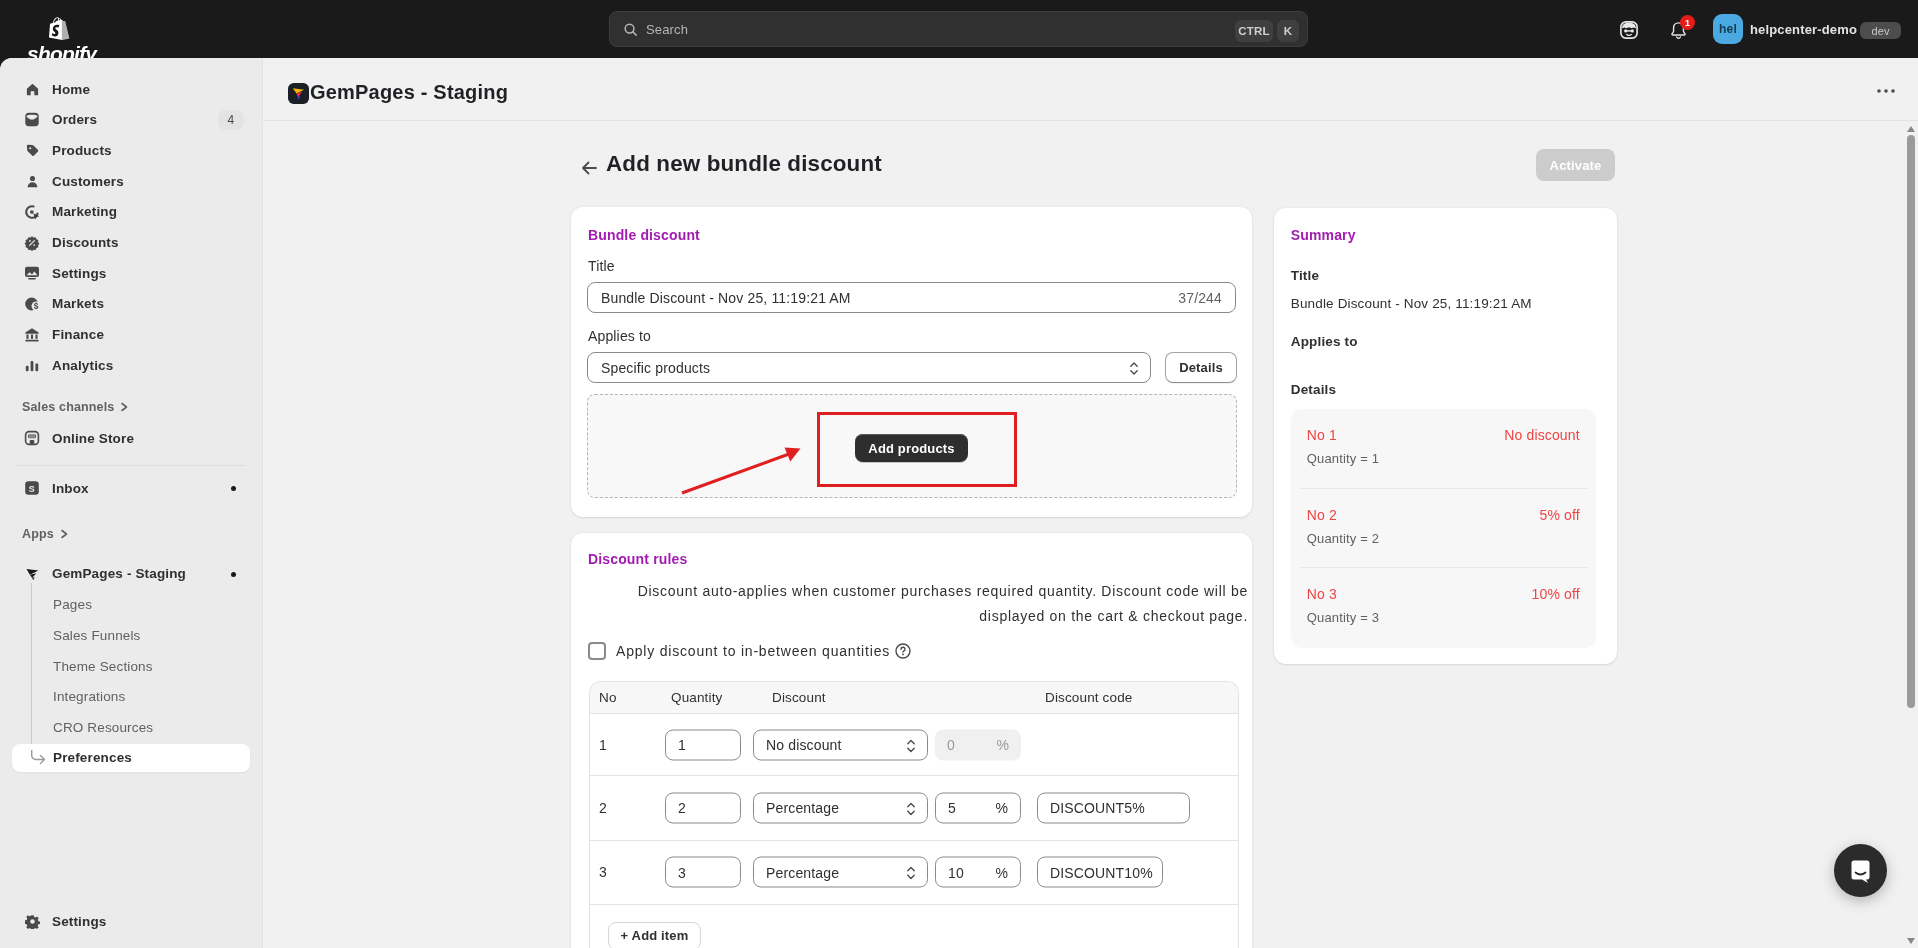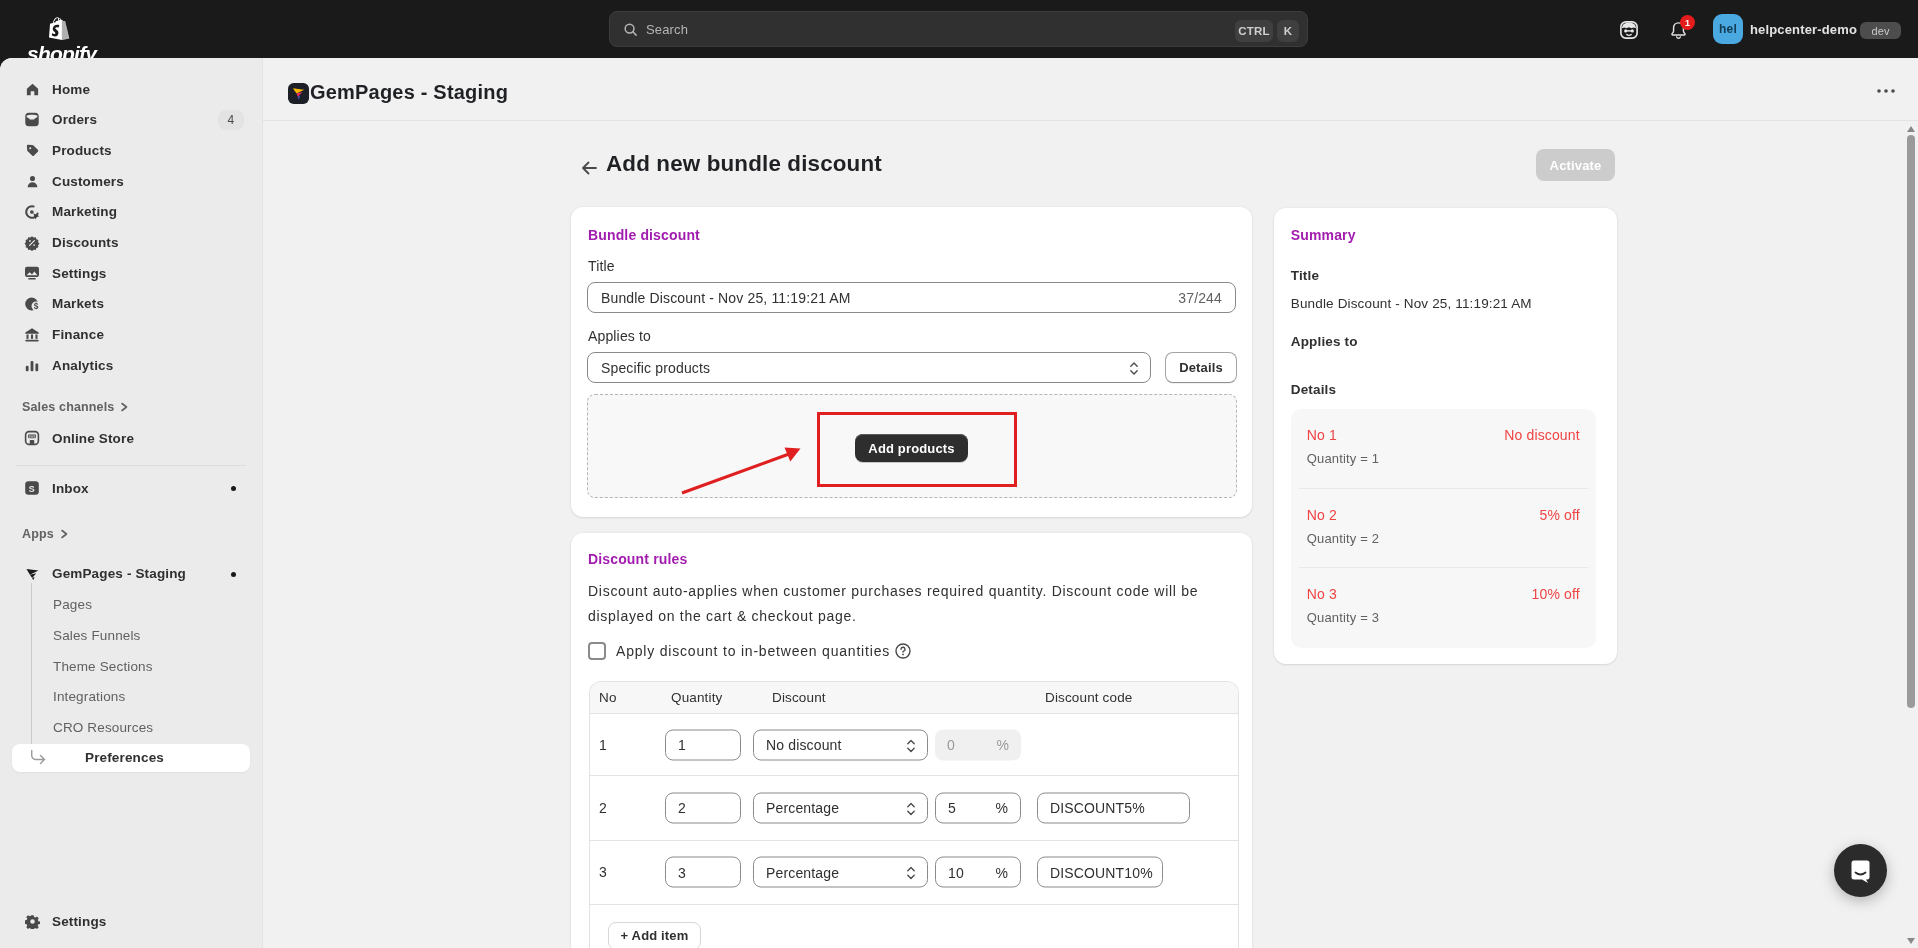--- a/index.html
+++ b/index.html
@@ -31,32 +31,32 @@
   .sidebar { position:absolute; top:0; left:0; width:262px; height:890px; background:#ebebeb; font-size:13.5px; color:#303030; }
   .nav-item { position:absolute; left:12px; width:238px; height:28px; border-radius:8px; display:flex; align-items:center; font-weight:600; }
   .nav-item .ic { width:28px; margin-left:6px; display:flex; justify-content:center; }
   .nav-item .lbl { margin-left:6px; }
   .nav-badge { position:absolute; right:6px; top:4px; width:26px; height:20px; background:#e3e3e3; border-radius:8px; color:#4a4a4a; font-size:12px; font-weight:400; display:flex; align-items:center; justify-content:center; }
   .nav-dot { position:absolute; right:14px; top:12px; width:5px; height:5px; background:#1a1a1a; border-radius:50%; }
   .sec-label { position:absolute; left:22px; color:#616161; font-size:12.5px; font-weight:600; display:flex; align-items:center; }
   .sec-label .chev { margin-left:6px; }
   .sub-item { position:absolute; left:12px; width:238px; height:28px; display:flex; align-items:center; color:#616161; font-weight:500; }
   .sub-item .lbl { margin-left:41px; }
-  .sub-item.active { background:#fff; border-radius:8px; color:#303030; font-weight:700; box-shadow:0 1px 2px rgba(0,0,0,.05);padding-left:32px; }
+  .sub-item.active { background:#fff; border-radius:8px; color:#303030; font-weight:700; box-shadow:0 1px 2px rgba(0,0,0,.05); }
   .sb-divider { position:absolute; left:16px; width:230px; height:1px; background:#dedede; }
   .connector { position:absolute; left:31px; width:1px; background:#c9c9c9; }
 
   
   .apphead { position:absolute; top:0; left:0; width:1655px; height:63px; border-bottom:1px solid #e3e3e3; }
   .apphead .appicon { position:absolute; left:25px; top:25px; }
   .apphead .title { position:absolute; left:47px; top:23px; font-size:20px; font-weight:700; color:#1f2124; letter-spacing:0.2px; }
   .dots { position:absolute; left:1613px; top:30px; }
 
   
-  .page { position:absolute; top:64px; left:0; width:1655px; height:826px; }
+  .page { position:absolute; top:64px; left:0; width:1655px; height:826px;text-align:right; }
   .pagehead-back { position:absolute; left:316px; top:36px; width:20px; height:20px; }
   .pagehead-title { position:absolute; left:343px; top:29px; font-size:22.4px; font-weight:700; color:#1f2124; }
   .btn-activate { position:absolute; left:1273px; top:27px; width:79px; height:32px; background:#cccccc; border-radius:8px; color:#fff; font-size:13px; font-weight:600; display:flex; align-items:center; justify-content:center; }
 
   .card { position:absolute; background:#fff; border-radius:12px; box-shadow:0 1px 2px rgba(30,30,30,.1), 0 0 3px rgba(30,30,30,.06); }
   .card1 { left:308px; top:85px; width:681px; height:310px; }
   .card2 { left:308px; top:410.6px; width:681px; height:450px; }
   .card3 { left:1010.8px; top:85.8px; width:343px; height:456px; }
 
   .h14 { font-size:14px; font-weight:700; color:#a21caf; }

